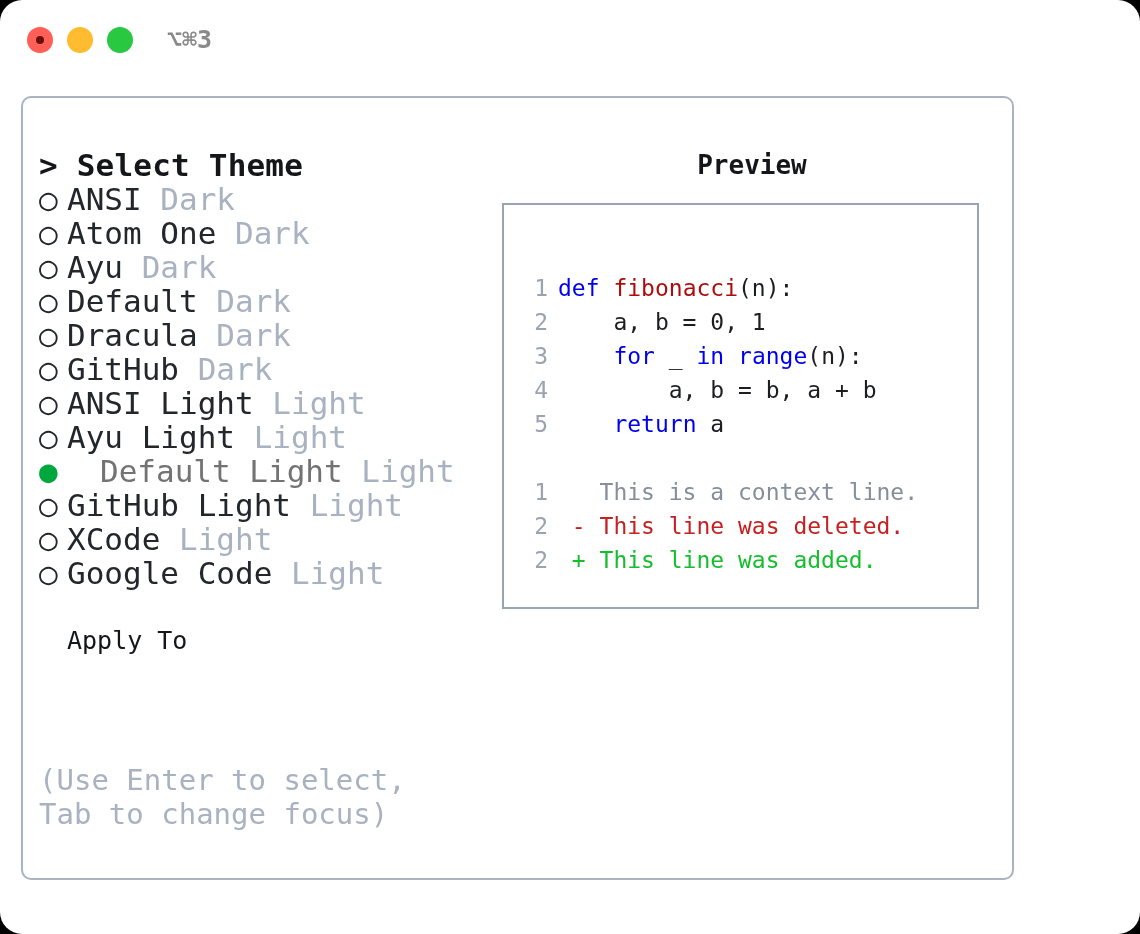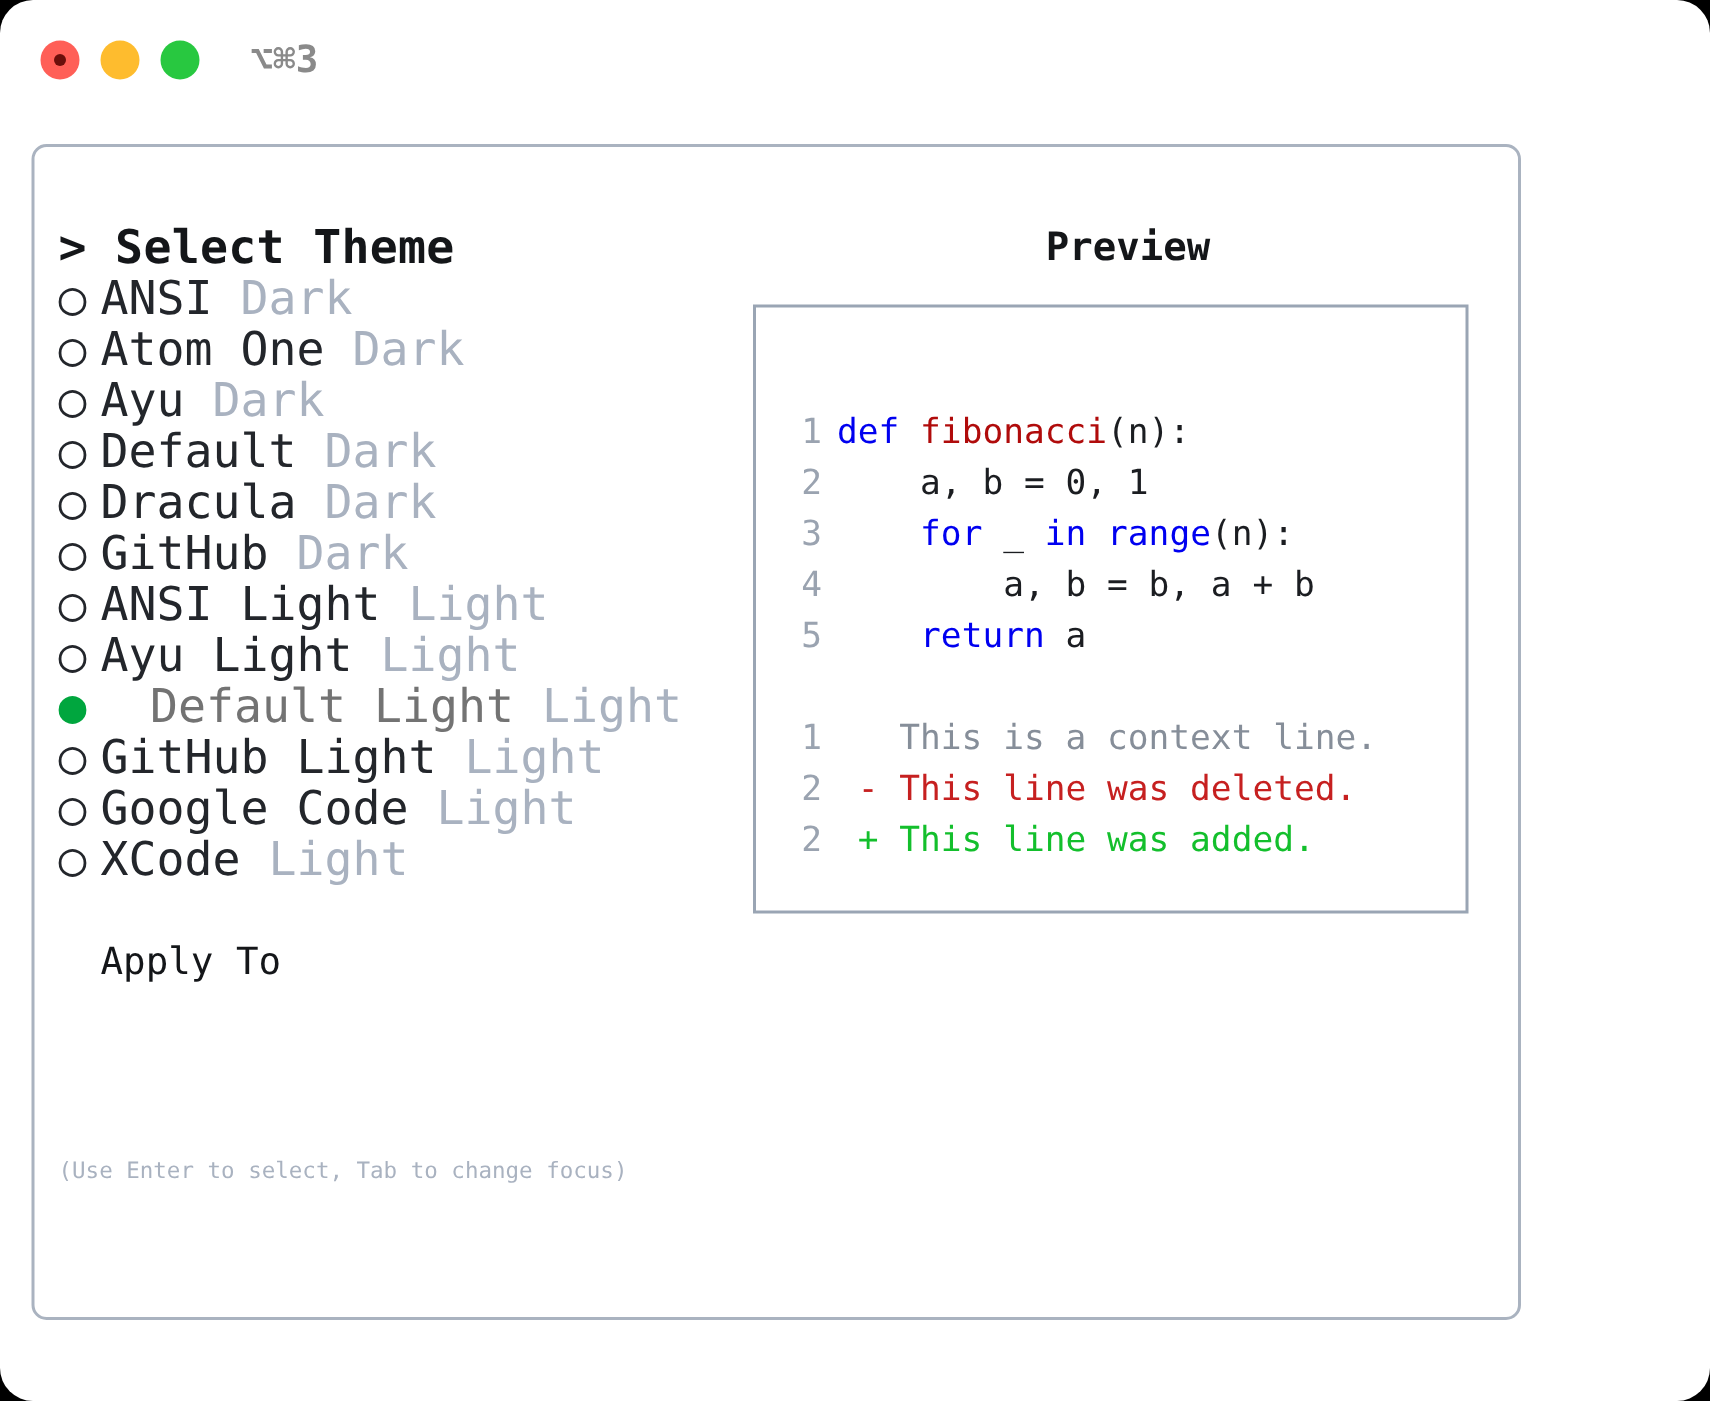--- a/index.html
+++ b/index.html
@@ -110,21 +110,21 @@
     font-size: 25px;
     color: #141619;
     white-space: pre;
     padding-left: 28px;
   }
   #hint {
     position: absolute;
     left: 16px;
     top: 665px;
     width: 420px;
-    font-size: 15px;
+    font-size: 29px;
     line-height: 34px;
     color: #a9b2c0;
     white-space: pre-wrap;
   }
 
   
   #right-col {
     position: absolute;
     left: 479px;
     top: 50px;
@@ -192,22 +192,22 @@
           <div class="row"><span class="marker">○</span><span class="">ANSI</span><span> </span><span class="variant">Dark</span></div>
           <div class="row"><span class="marker">○</span><span class="">Atom One</span><span> </span><span class="variant">Dark</span></div>
           <div class="row"><span class="marker">○</span><span class="">Ayu</span><span> </span><span class="variant">Dark</span></div>
           <div class="row"><span class="marker">○</span><span class="">Default</span><span> </span><span class="variant">Dark</span></div>
           <div class="row"><span class="marker">○</span><span class="">Dracula</span><span> </span><span class="variant">Dark</span></div>
           <div class="row"><span class="marker">○</span><span class="">GitHub</span><span> </span><span class="variant">Dark</span></div>
           <div class="row"><span class="marker">○</span><span class="">ANSI Light</span><span> </span><span class="variant">Light</span></div>
           <div class="row"><span class="marker">○</span><span class="">Ayu Light</span><span> </span><span class="variant">Light</span></div>
           <div class="row"><span class="marker marker-sel">●</span><span class="label-sel">Default Light</span><span> </span><span class="variant">Light</span></div>
           <div class="row"><span class="marker">○</span><span class="">GitHub Light</span><span> </span><span class="variant">Light</span></div>
+          <div class="row"><span class="marker">○</span><span class="">XCode</span><span> </span><span class="variant">Light</span></div>
           <div class="row"><span class="marker">○</span><span class="">Google Code</span><span> </span><span class="variant">Light</span></div>
-          <div class="row"><span class="marker">○</span><span class="">XCode</span><span> </span><span class="variant">Light</span></div>
         </div>
       <div class="spacer-row"></div>
       <div class="section-label">Apply To</div>
     </div>
 
     <div id="hint">(Use Enter to select, Tab to change focus)</div>
 
     <div id="right-col">
       <div id="preview-title">Preview</div>
     </div>

